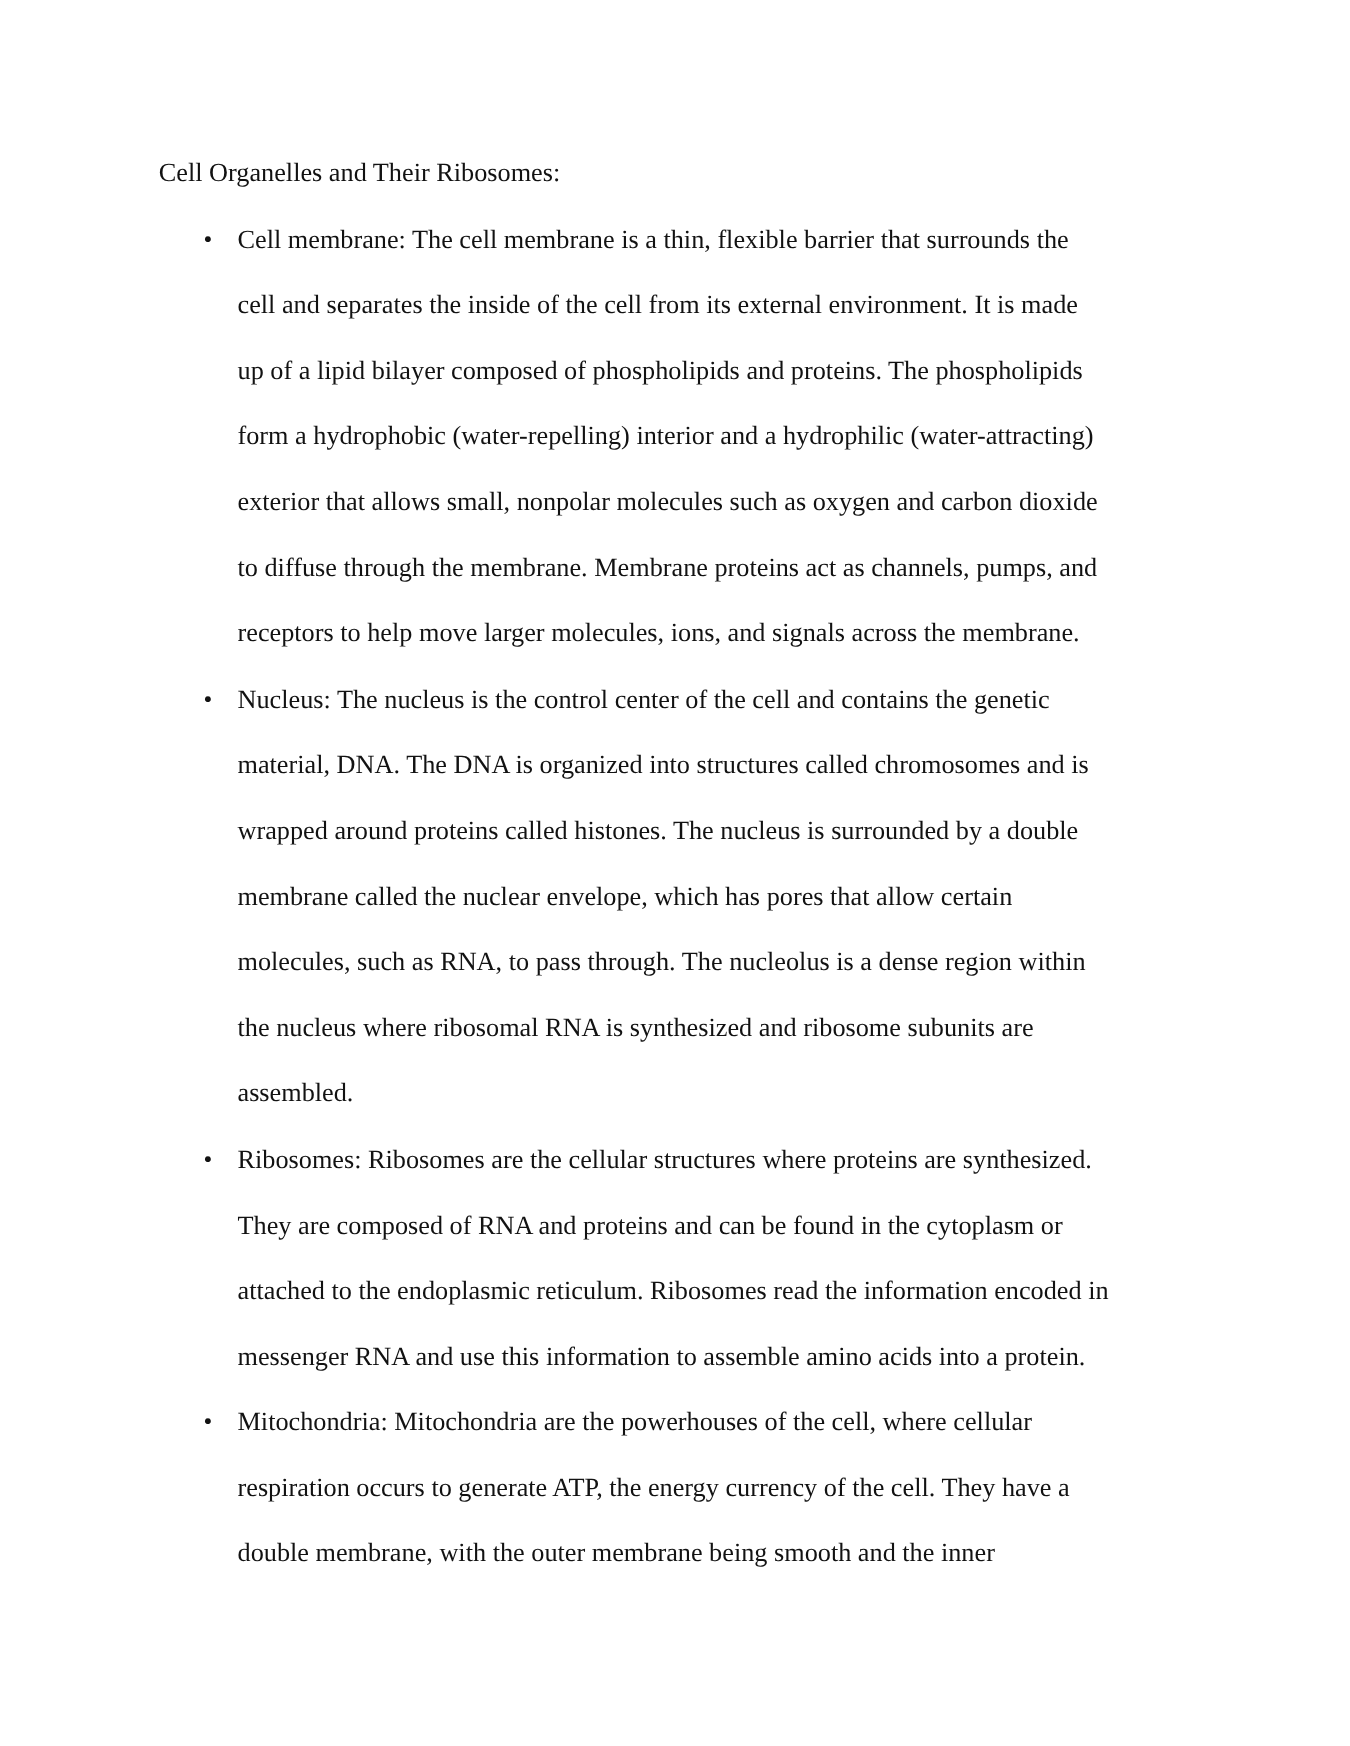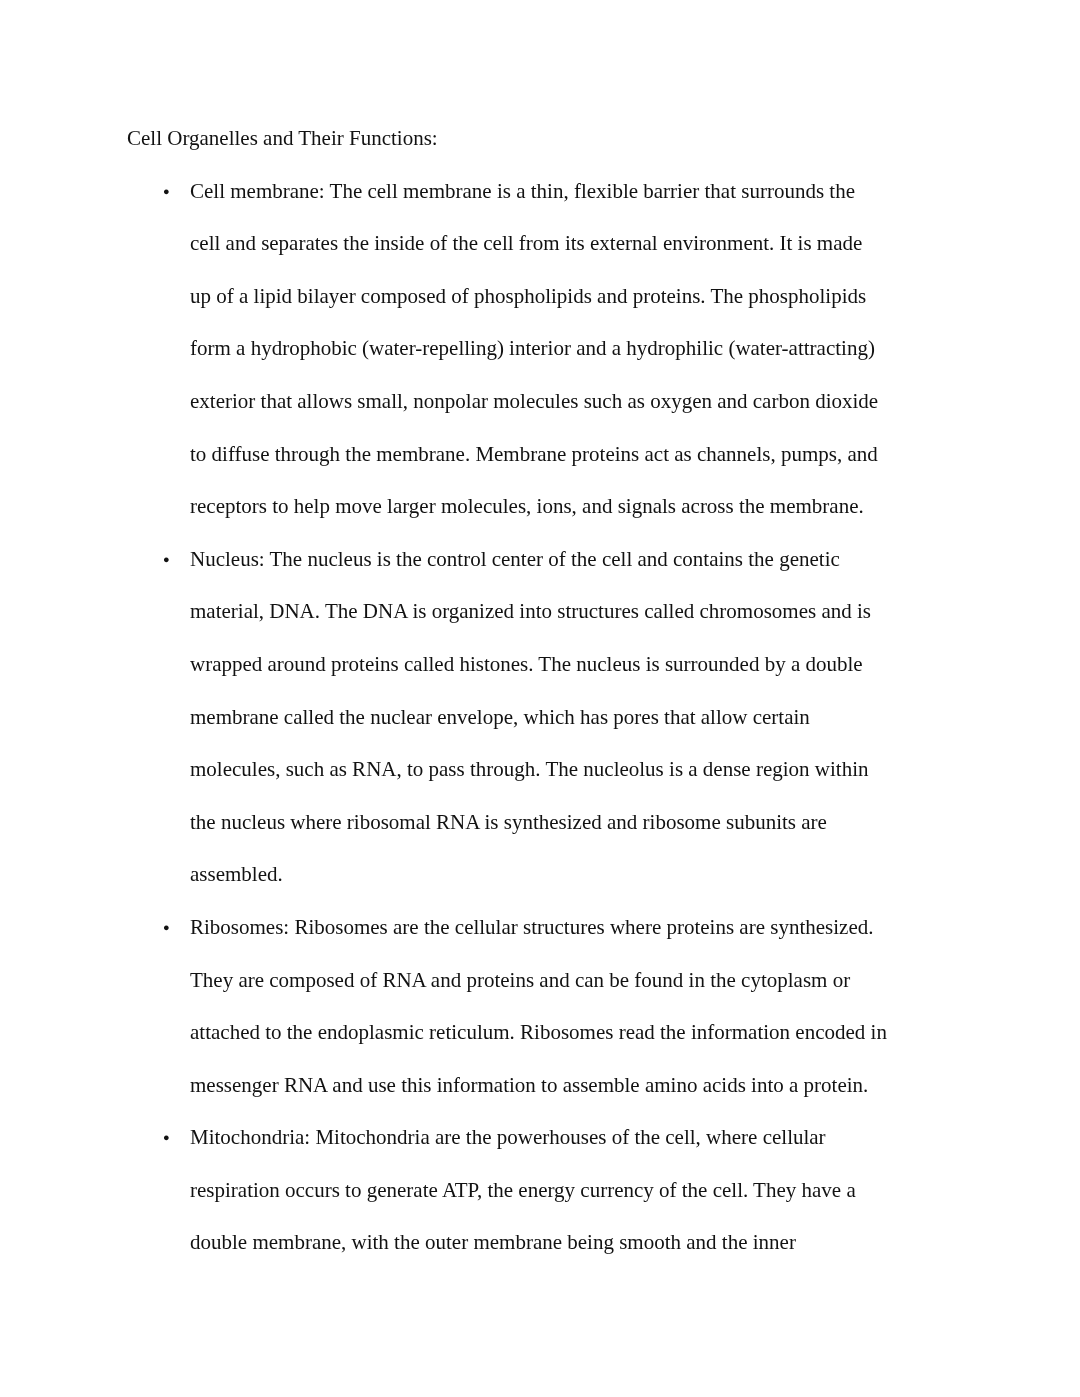--- a/index.html
+++ b/index.html
@@ -43,21 +43,21 @@
     font-size: 11px;
     line-height: 52.6px;
     font-family: "Liberation Sans", "DejaVu Sans", sans-serif;
     color: #121212;
   }
 </style>
 </head>
 <body>
 
 <div class="page">
-  <p class="doc-title">Cell Organelles and Their Functions:</p>
+  <p class="doc-title">Cell Organelles and Their Ribosomes:</p>
 
   <ul class="doc-list">
     <li class="doc-li">
       <span class="bullet">●</span>
       <span class="li-text">Cell membrane: The cell membrane is a thin, flexible barrier that surrounds the
 cell and separates the inside of the cell from its external environment. It is made
 up of a lipid bilayer composed of phospholipids and proteins. The phospholipids
 form a hydrophobic (water-repelling) interior and a hydrophilic (water-attracting)
 exterior that allows small, nonpolar molecules such as oxygen and carbon dioxide
 to diffuse through the membrane. Membrane proteins act as channels, pumps, and

